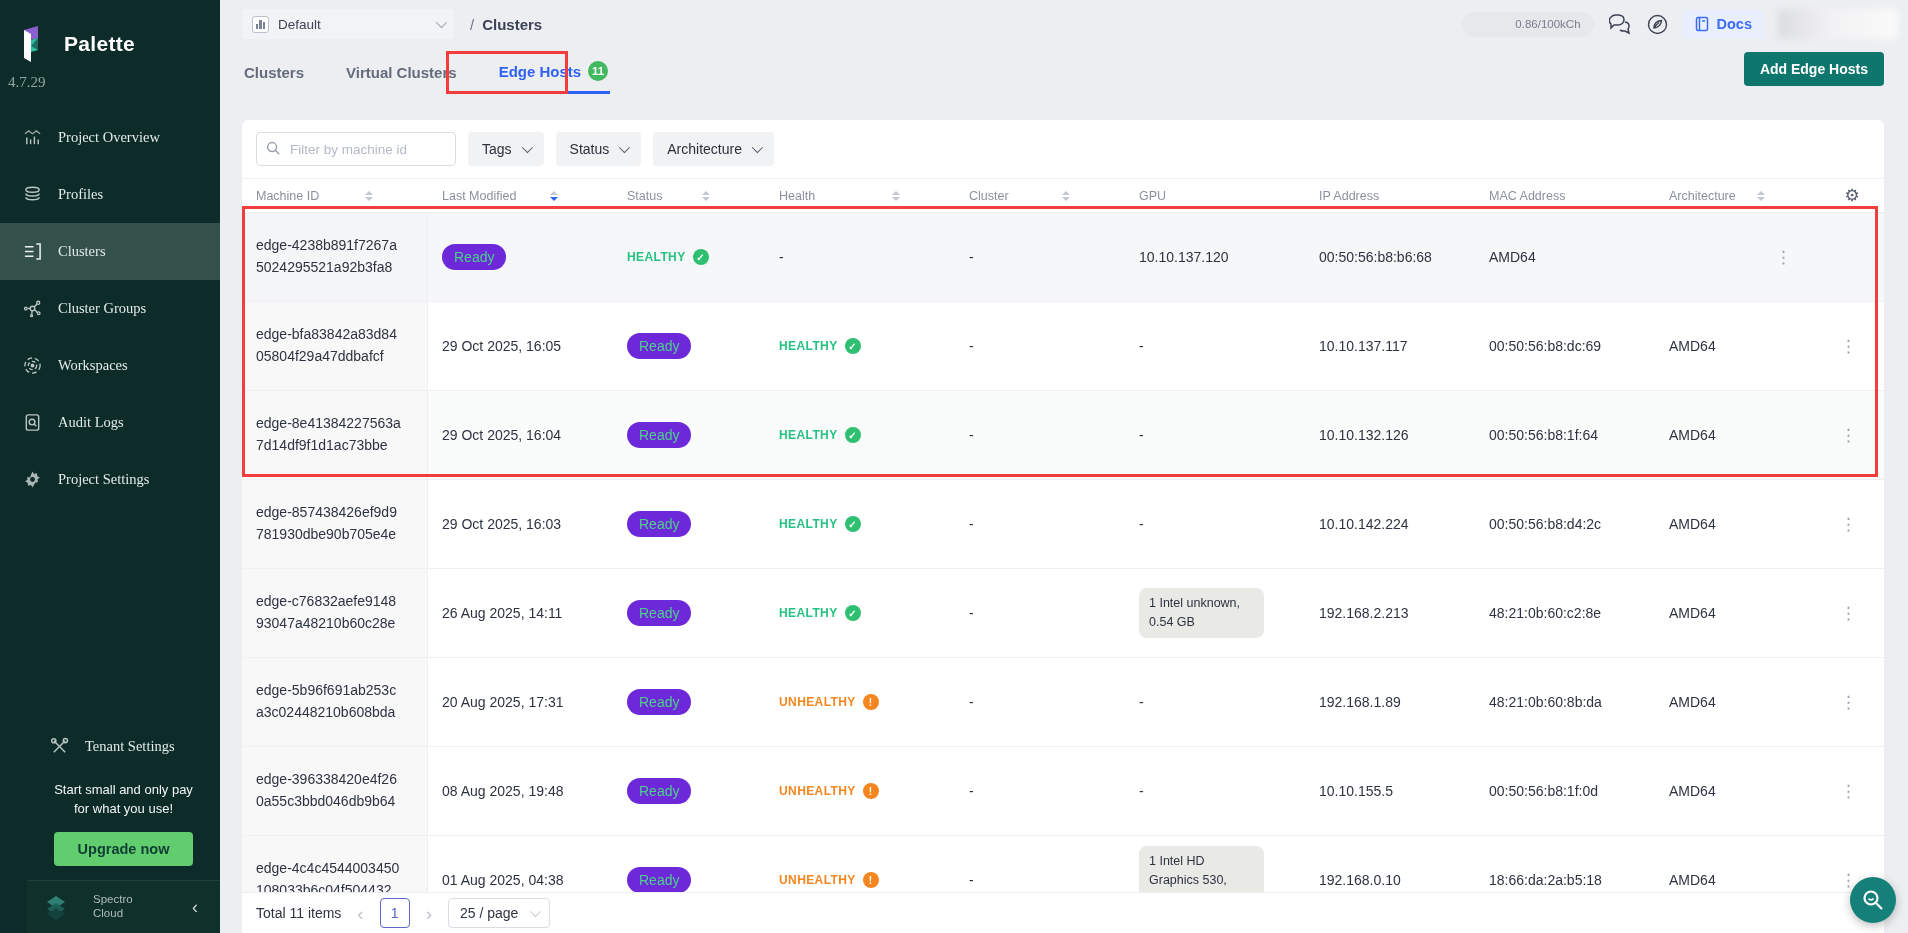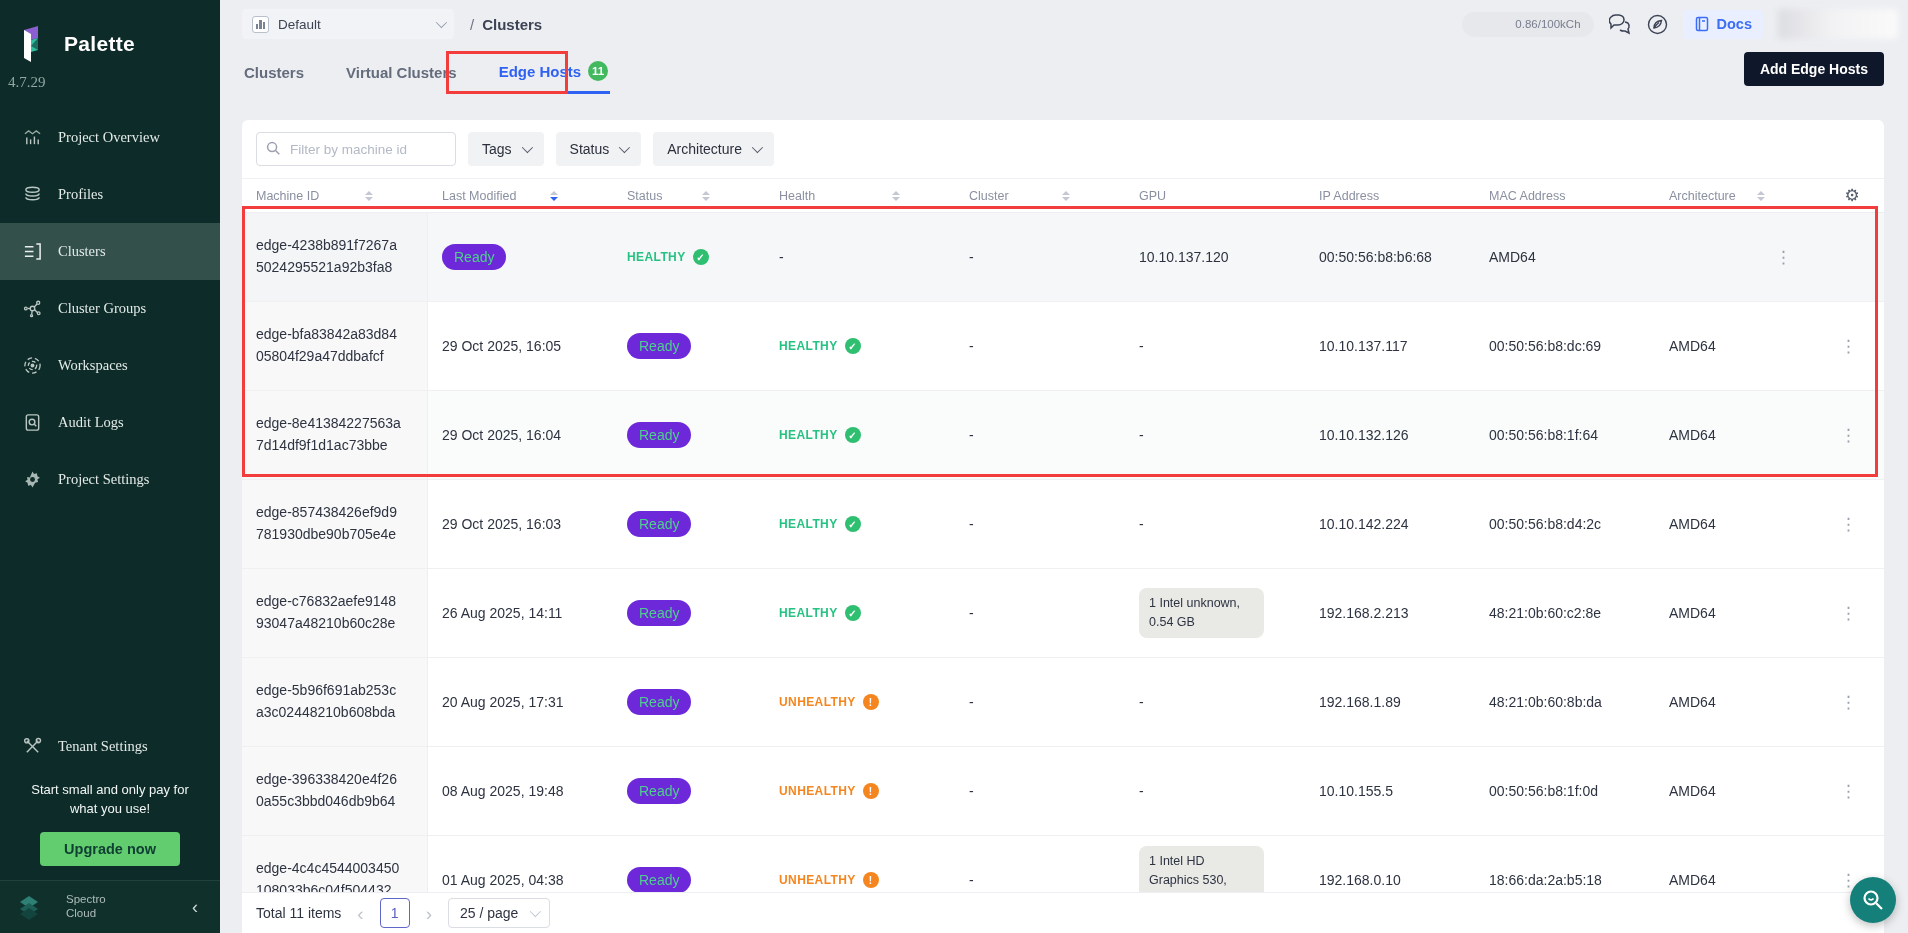--- a/index.html
+++ b/index.html
@@ -11,21 +11,21 @@
   .sidebar { width:220px; min-width:220px; background:#0d2b28; color:#e9efee; display:flex; flex-direction:column; position:relative; }
   .logo-row { display:flex; align-items:center; gap:10px; padding:24px 18px 2px 18px; }
   .logo-mark { width:36px; height:40px; }
   .logo-text { font-size:21px; font-weight:700; color:#ffffff; letter-spacing:.3px; }
   .version { font-size:15px; color:#92a7a2; padding:8px 0 18px 8px;font-family:Liberation Serif, serif; }
   .nav { display:flex; flex-direction:column; }
   .nav-item { display:flex; align-items:center; gap:16px; height:57px; padding-left:22px; cursor:pointer; font-size:14.5px; color:#e3ebe9;font-family:Liberation Serif, serif; }
   .nav-item.active { background:#33504b; }
   .nav-icon { width:20px; height:20px; display:flex; align-items:center; justify-content:center; color:#b9c6c2; }
   .nav-icon svg { width:19px; height:19px; }
-  .sidebar-bottom { margin-top:auto; }
+  .sidebar-bottom { margin-top:auto;padding-left:27px; }
   .promo { text-align:center; padding:6px 18px 14px; }
   .promo-text { font-size:13px; line-height:1.45; color:#f2f6f5; }
   .upgrade-btn { margin-top:14px; background:#62cd6f; color:#104034; border:none; border-radius:4px; padding:9px 24px; font-size:14.5px; font-weight:700; font-family:inherit; cursor:pointer; }
   .brand-row { display:flex; align-items:center; gap:24px; padding:12px 16px; border-top:1px solid rgba(255,255,255,.08); background:#10302c; }
   .brand-name { font-size:11.5px; line-height:1.2; color:#aebcb9; white-space:pre-line; }
   .collapse-arrow { margin-left:auto; color:#cfd9d6; font-size:18px; cursor:pointer; padding-right:6px; }
 
   
   .main { flex:1; position:relative; display:flex; flex-direction:column; }
   .topbar { height:42px; display:flex; align-items:center; padding:6px 10px 0 22px; gap:16px; }
@@ -41,21 +41,21 @@
   .usage-pill { height:25px; min-width:132px; border-radius:13px; background:#e7e8ec; color:#777e8d; font-size:11.5px; display:flex; align-items:center; justify-content:flex-end; padding:0 13px; }
   .icon-btn { background:none; border:none; cursor:pointer; color:#3c4354; display:flex; }
   .docs-btn { height:29px; background:#e9efff; border:none; border-radius:4px; display:flex; align-items:center; gap:7px; padding:0 11px; color:#3b6ef5; font-size:14.5px; font-weight:700; font-family:inherit; cursor:pointer; }
   .blur-user { width:120px; height:30px; border-radius:4px; background:linear-gradient(90deg,#dcdde1,#f2f2f4 45%,#fafafa); filter:blur(3px); }
 
   .tabs-row { display:flex; align-items:flex-end; padding:14px 24px 0 22px; height:52px; }
   .tabs { display:flex; gap:38px; align-items:flex-end; }
   .tab { font-size:15px; font-weight:700; color:#646c7c; padding:0 2px 13px; cursor:pointer; display:flex; align-items:center; gap:7px; }
   .tab.active { color:#2f62f3; padding-bottom:10px; border-bottom:3px solid #2f62f3; }
   .tab-badge { width:20px; height:20px; border-radius:50%; background:#42b95e; color:#fff; font-size:11.5px; font-weight:700; display:flex; align-items:center; justify-content:center; }
-  .add-btn { margin-left:auto; margin-bottom:8px; background:#0f172a; color:#fff; border:none; border-radius:4px; height:34px; padding:0 16px; font-size:14px; font-weight:700; font-family:inherit; cursor:pointer; }
+  .add-btn { margin-left:auto; margin-bottom:8px; background:#0f766e; color:#fff; border:none; border-radius:4px; height:34px; padding:0 16px; font-size:14px; font-weight:700; font-family:inherit; cursor:pointer; }
 
   
   .card { margin:26px 24px 0 22px; background:#fff; border-radius:6px 6px 0 0; flex:1; display:flex; flex-direction:column; overflow:hidden; }
   .filter-bar { display:flex; align-items:center; gap:12px; padding:12px 14px; }
   .search-box { position:relative; }
   .search-input { width:200px; height:34px; border:1px solid #dadde4; border-radius:4px; padding:0 10px 0 33px; font-size:13.5px; font-family:inherit; color:#3c4354; outline:none; }
   .search-input::placeholder { color:#b3b9c5; }
   .search-ico { position:absolute; left:10px; top:9px; width:15px; height:15px; }
   .filter-dd { height:34px; background:#f1f2f4; border:none; border-radius:4px; display:flex; align-items:center; gap:10px; padding:0 14px; font-size:14px; color:#2b303c; font-family:inherit; cursor:pointer; }
   .filter-dd .chev { margin-left:0; border-color:#565d6b; }

